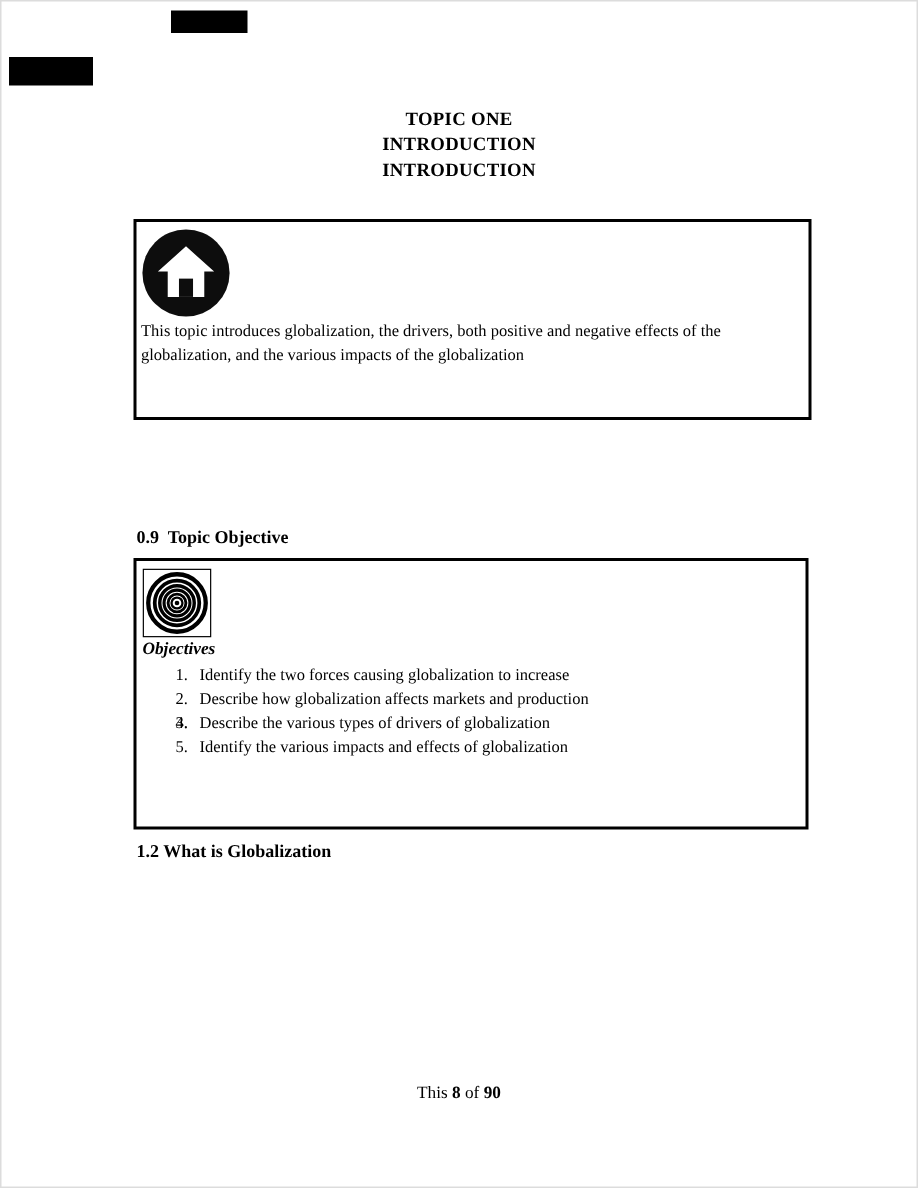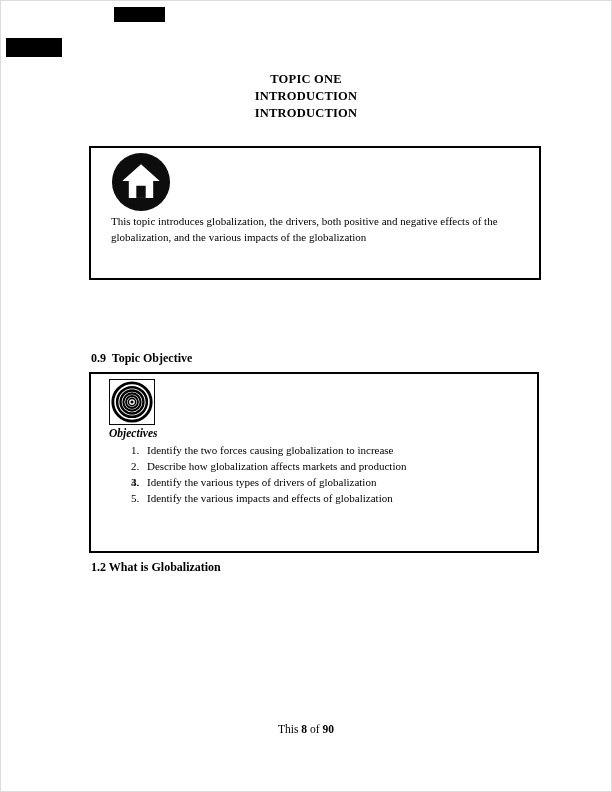--- a/index.html
+++ b/index.html
@@ -35,21 +35,21 @@
     letter-spacing: 0.2px;
   }
 
   
   .intro-box {
     position: absolute;
     left: 88px; top: 145px;
     width: 452px; height: 134px;
     border: 2px solid #000;
     box-sizing: border-box;
-    padding: 4px 20px;
+    padding: 4px 3px;
   }
   .home-icon-wrap { width: 60px; height: 60px; display: block; }
   .intro-text {
     font-size: 11px;
     line-height: 15.5px;
     width: 440px;
     margin-top: 2px;
   }
 
   
@@ -63,21 +63,21 @@
   .heading-11 { top: 350px; }
   .heading-12 { top: 559px; }
 
   
   .objectives-box {
     position: absolute;
     left: 88px; top: 371px;
     width: 450px; height: 181px;
     border: 2px solid #000;
     box-sizing: border-box;
-    padding: 5px 18px;
+    padding: 5px 4px;
   }
   .target-icon-wrap { width: 46px; height: 46px; display: block; }
   .objectives-label {
     font-weight: bold;
     font-style: italic;
     font-size: 11.5px;
     line-height: 14px;
     margin-top: 1px;
   }
   .objectives-lead {
@@ -160,21 +160,21 @@
       </li>
       <li>
         <span class="num">2.</span>
         <span>Describe how globalization affects markets and production</span>
       </li>
       <li>
         <span class="num">3.</span>
       </li>
       <li>
         <span class="num">4.</span>
-        <span>Identify the various types of drivers of globalization</span>
+        <span>Describe the various types of drivers of globalization</span>
       </li>
       <li>
         <span class="num">5.</span>
         <span>Identify the various impacts and effects of globalization</span>
       </li>
     </ol>
   </div>
 
   <div class="section-heading heading-12">1.2 What is Globalization</div>
 

